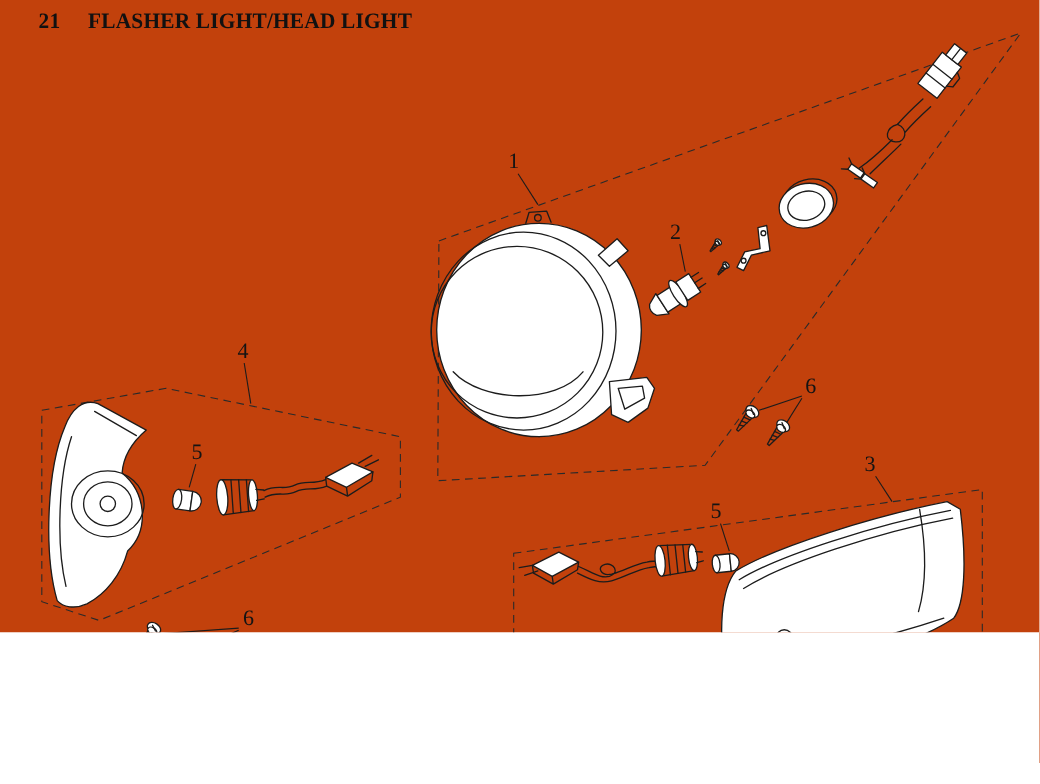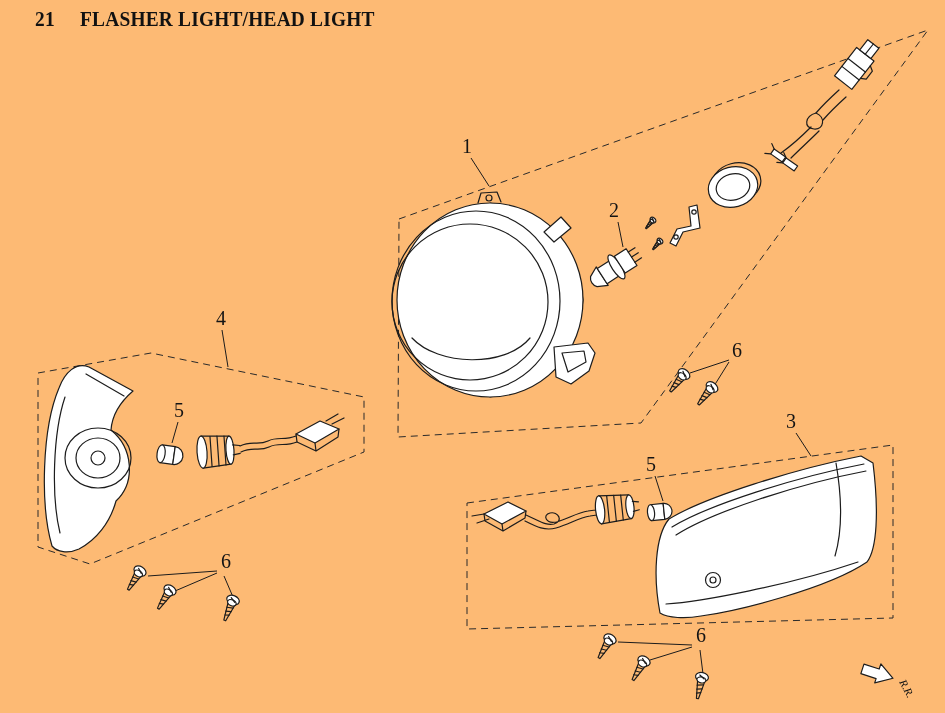--- a/index.html
+++ b/index.html
@@ -1,16 +1,16 @@
 <!DOCTYPE html>
 <html><head>
 <meta charset="utf-8">
 <style>
   html,body{margin:0;padding:0;background:#fff;}
-  .page{position:relative;width:945px;height:713px;background:#fdba74;overflow:hidden;
+  .page{position:relative;width:945px;height:575px;background:#c2410c;overflow:hidden;
         font-family:"Liberation Serif", serif;}
   .title-row{position:absolute;left:35px;top:8px;display:flex;gap:26px;align-items:baseline;
              font-weight:bold;font-size:20px;color:#111;transform:scale(0.97,1);transform-origin:left top;
              letter-spacing:0.2px;white-space:nowrap;}
   svg{position:absolute;left:0;top:0;}
   svg *{vector-effect:non-scaling-stroke;}
   .ln{fill:none;stroke:#1c1c1c;stroke-width:1.2;stroke-linecap:round;stroke-linejoin:round;}
   .fw{fill:#ffffff;stroke:#1c1c1c;stroke-width:1.2;stroke-linejoin:round;}
   .dash{fill:none;stroke:#2a2a2a;stroke-width:1;stroke-dasharray:7 5;}
   .leader{fill:none;stroke:#1c1c1c;stroke-width:1;}

